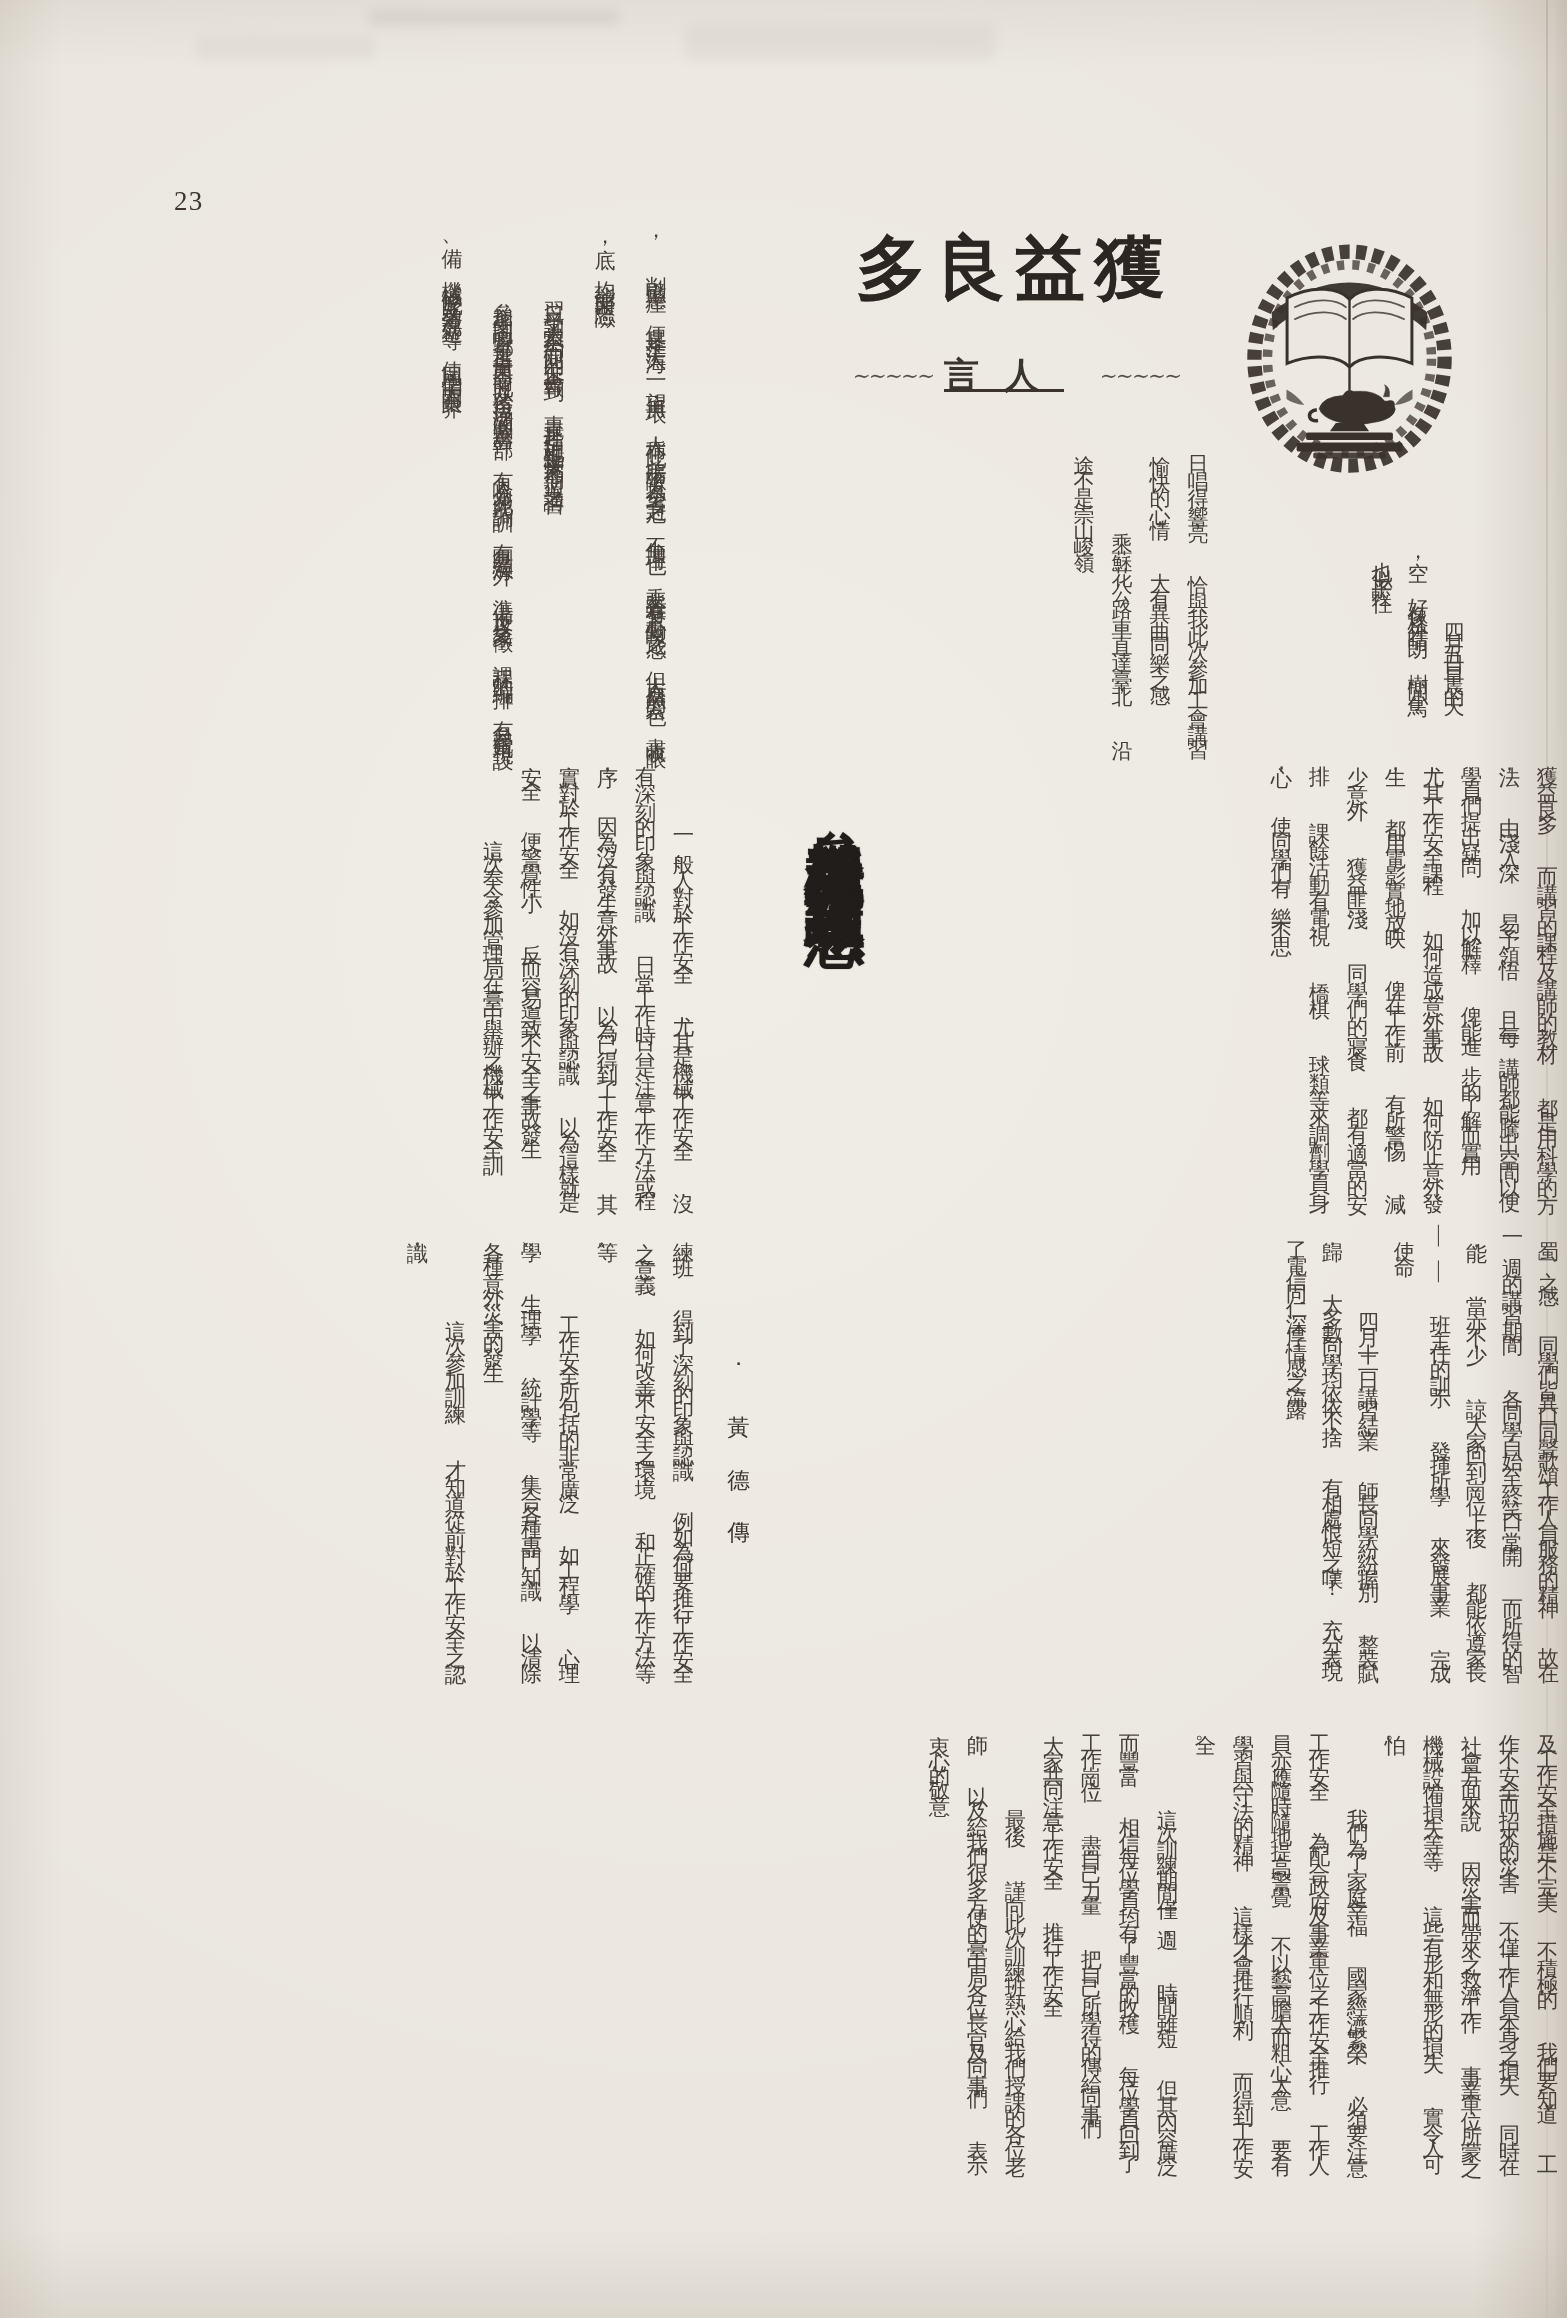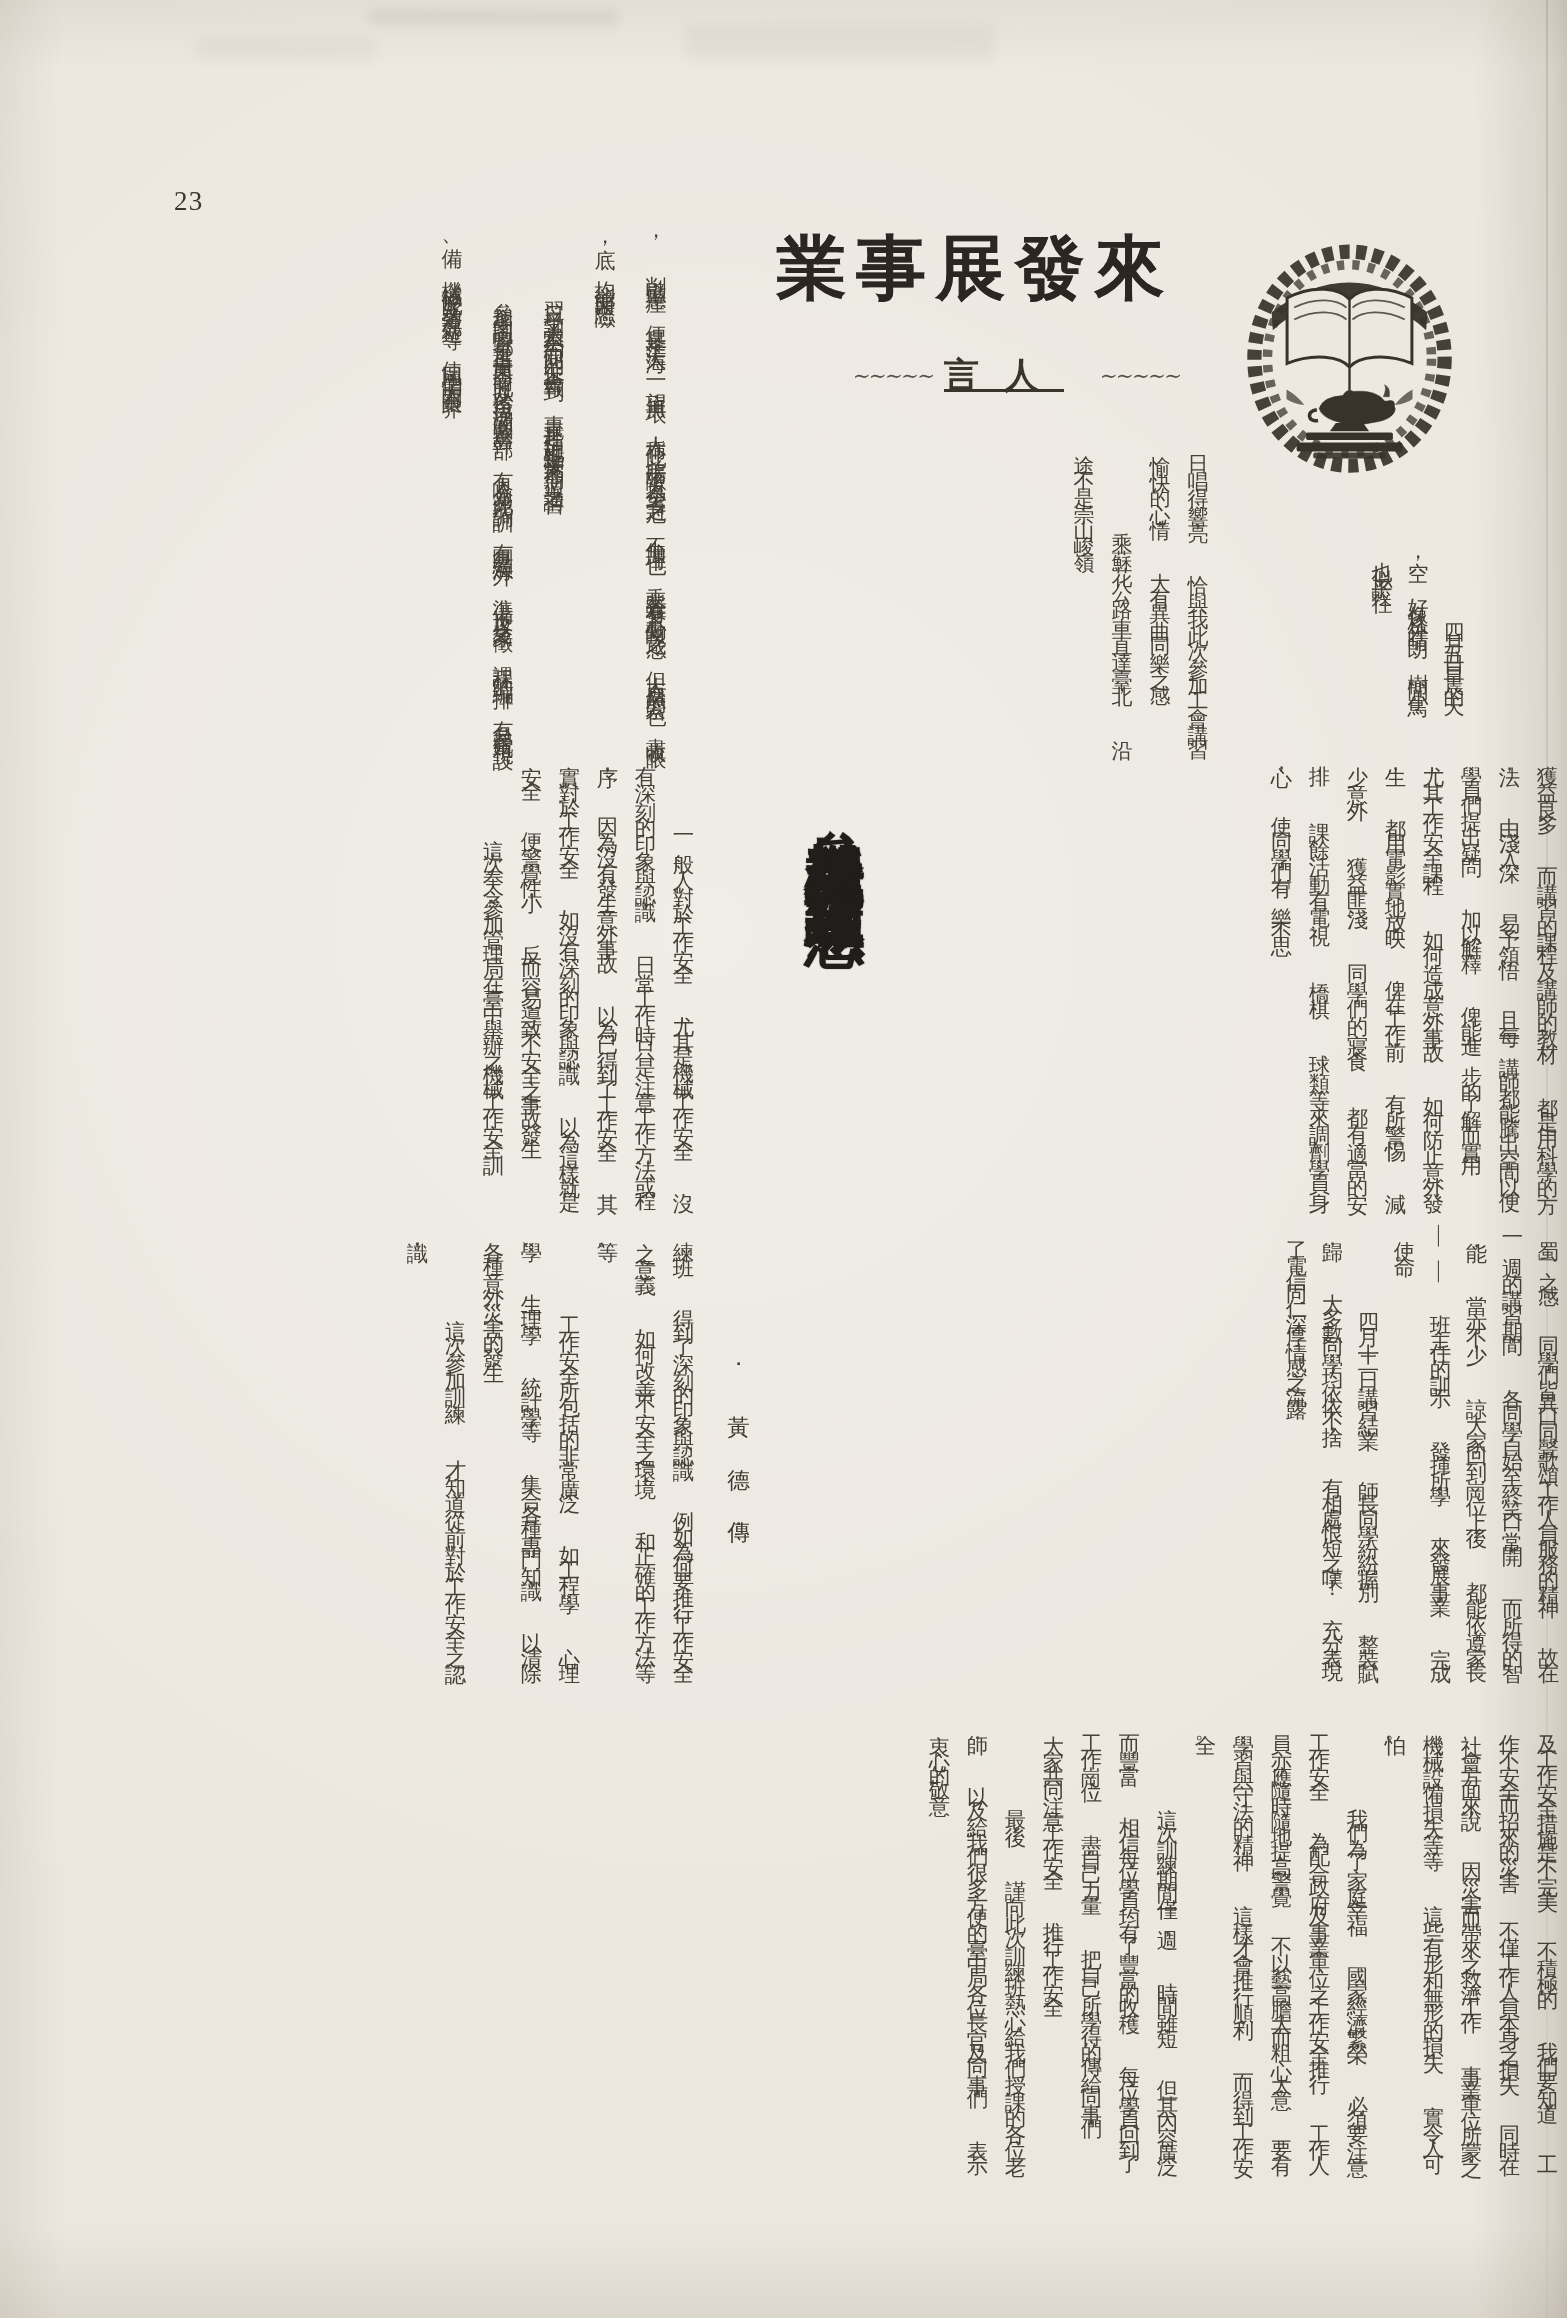--- a/index.html
+++ b/index.html
@@ -75,21 +75,21 @@
 <body>
 
 <div class="paper-shade"></div>
 <div class="fold-line"></div>
 <div class="ghost-smudge" style="left:369px;top:9.5px;width:250px;height:15.5px;"></div>
 <div class="ghost-smudge" style="left:685px;top:24px;width:310px;height:36px;opacity:0.06;"></div>
 <div class="ghost-smudge" style="left:196px;top:36px;width:179px;height:24px;opacity:0.05;"></div>
 
 <div class="pagenum">23</div>
 
-<div class="masthead-title">來發展事業</div>
+<div class="masthead-title">獲益良多</div>
 <div class="subtitle-row">
   <span class="wave">∼∼∼∼∼</span>
   <span class="subtitle-text">人言</span>
   <span class="wave">∼∼∼∼∼</span>
 </div>
 
 <svg class="emblem" viewBox="0 0 402 392">
   <g stroke="#38322b" fill="none" opacity="0.92">
     <ellipse cx="201" cy="198" rx="160" ry="180" stroke-width="24" stroke-dasharray="17 11"></ellipse>
     <ellipse cx="201" cy="198" rx="138" ry="158" stroke-width="16" stroke-dasharray="12 14" opacity="0.8"></ellipse>

